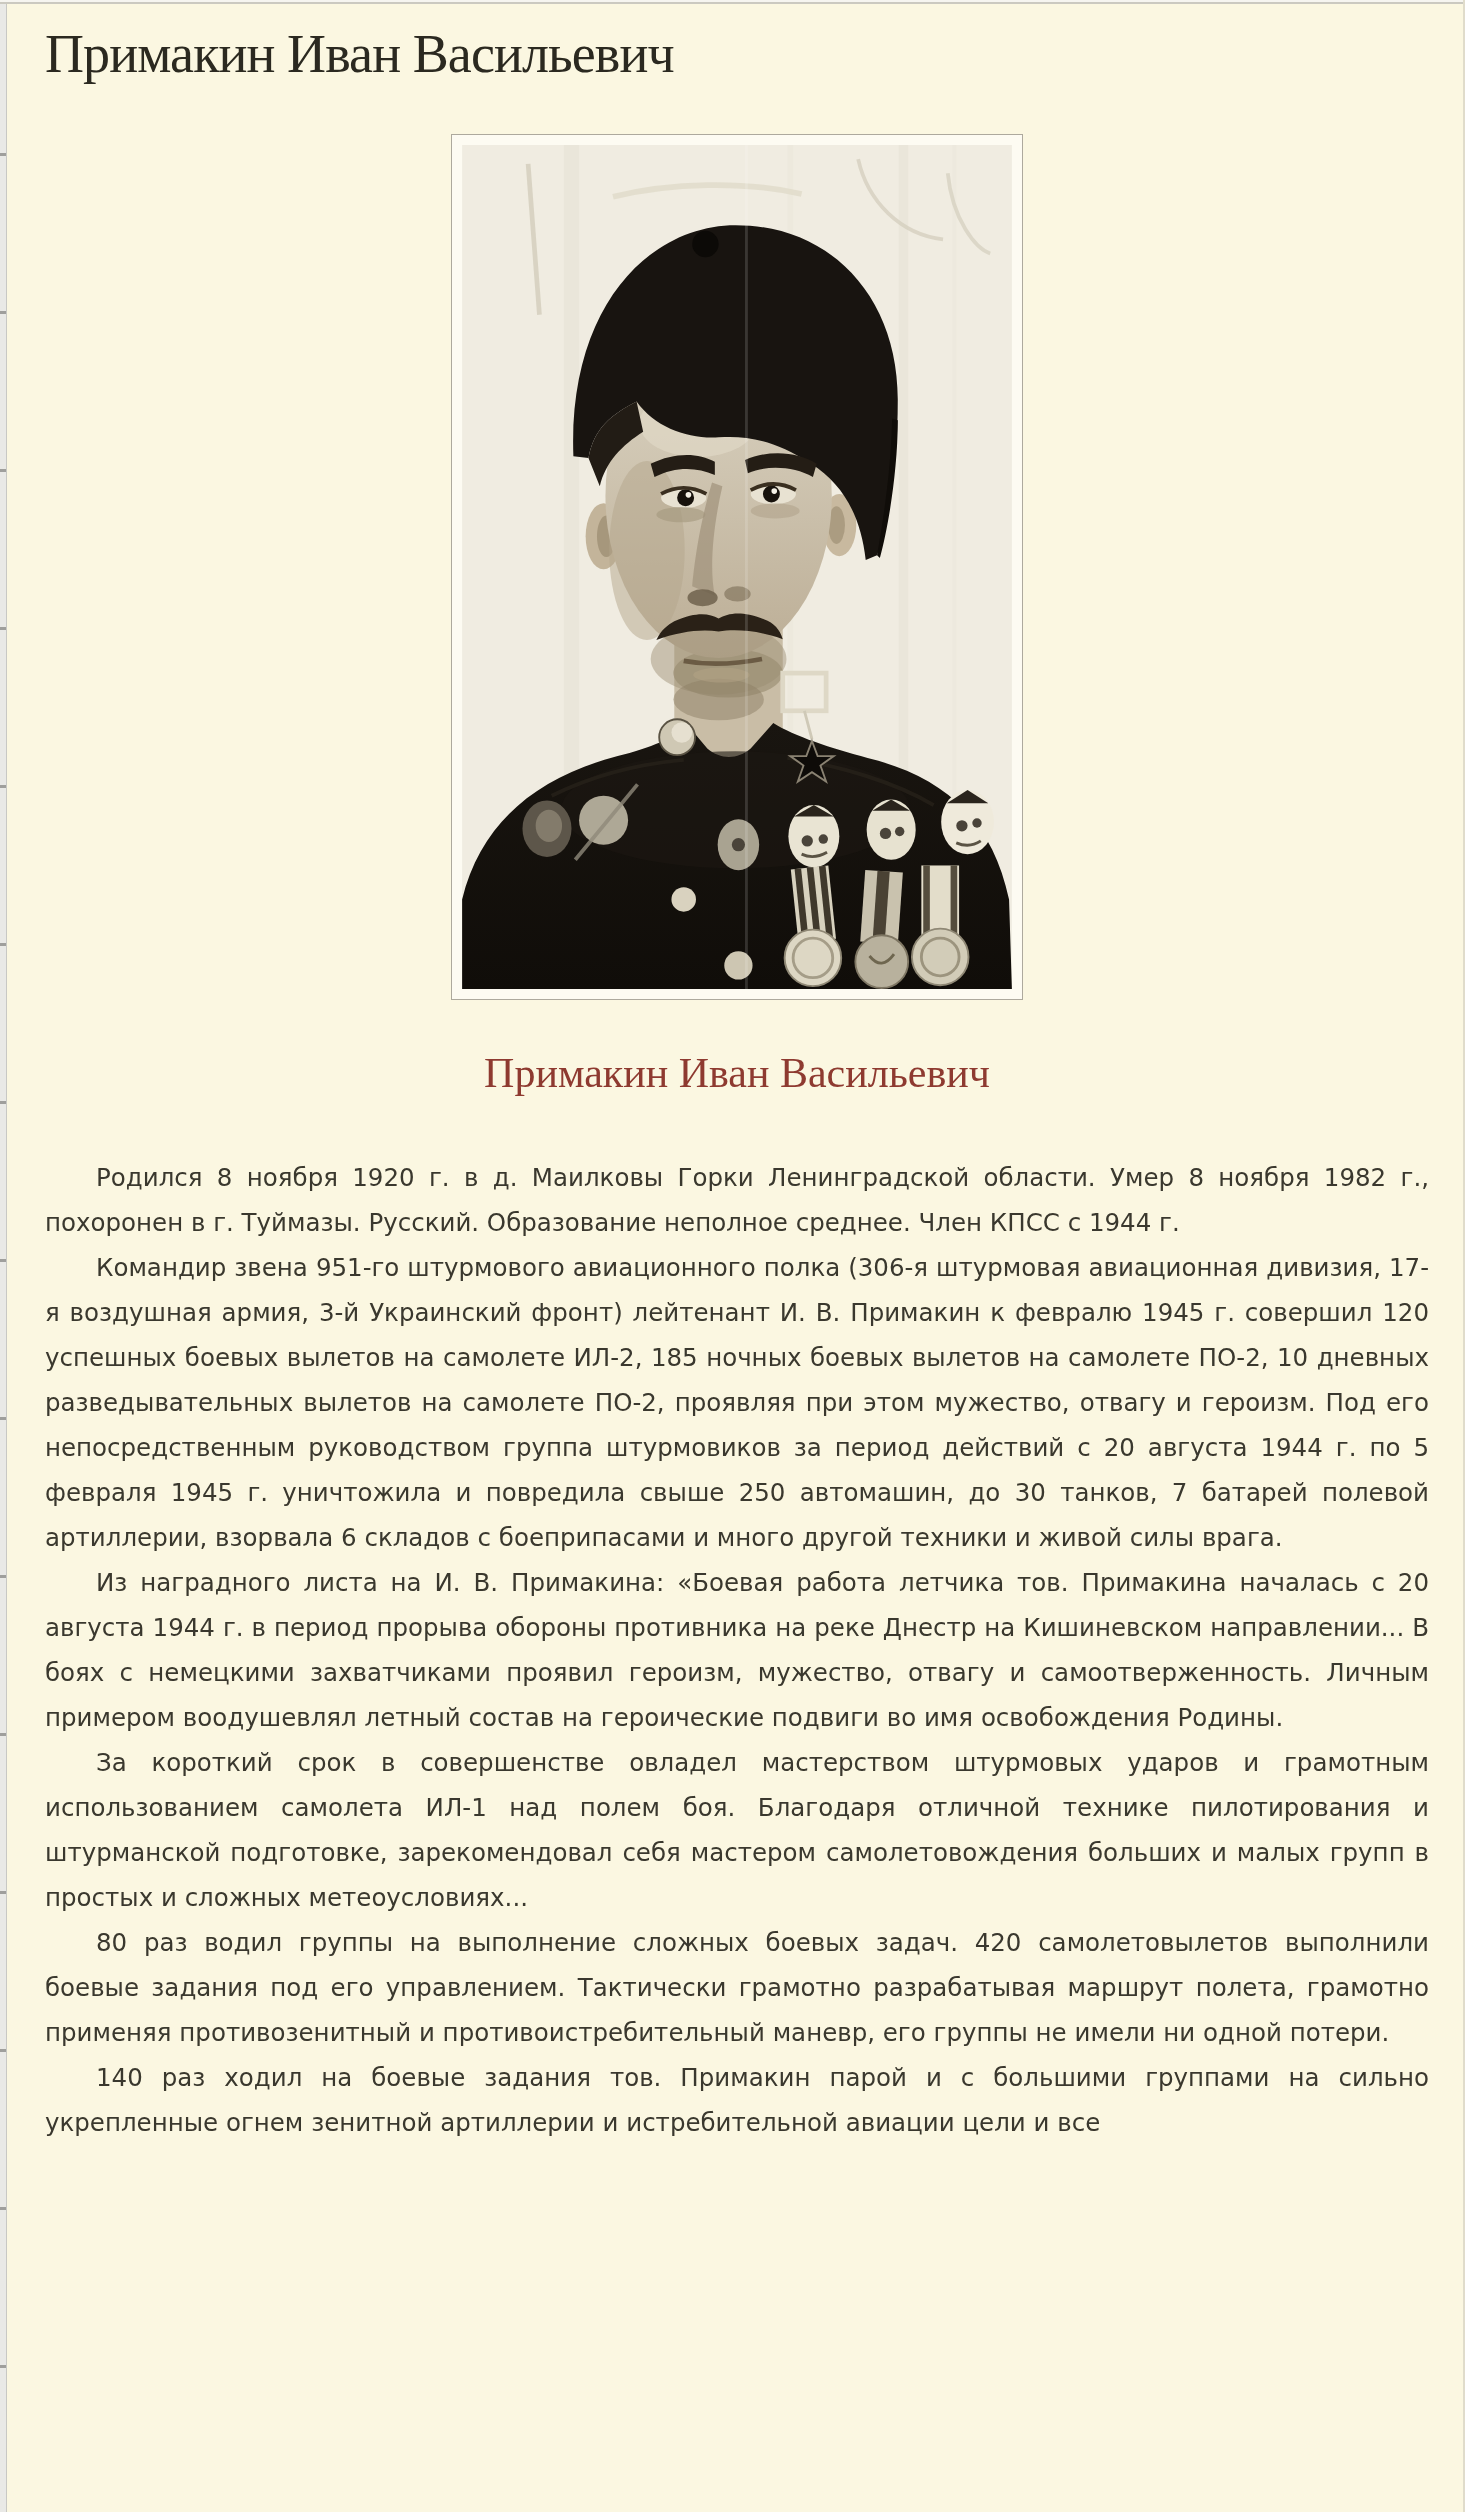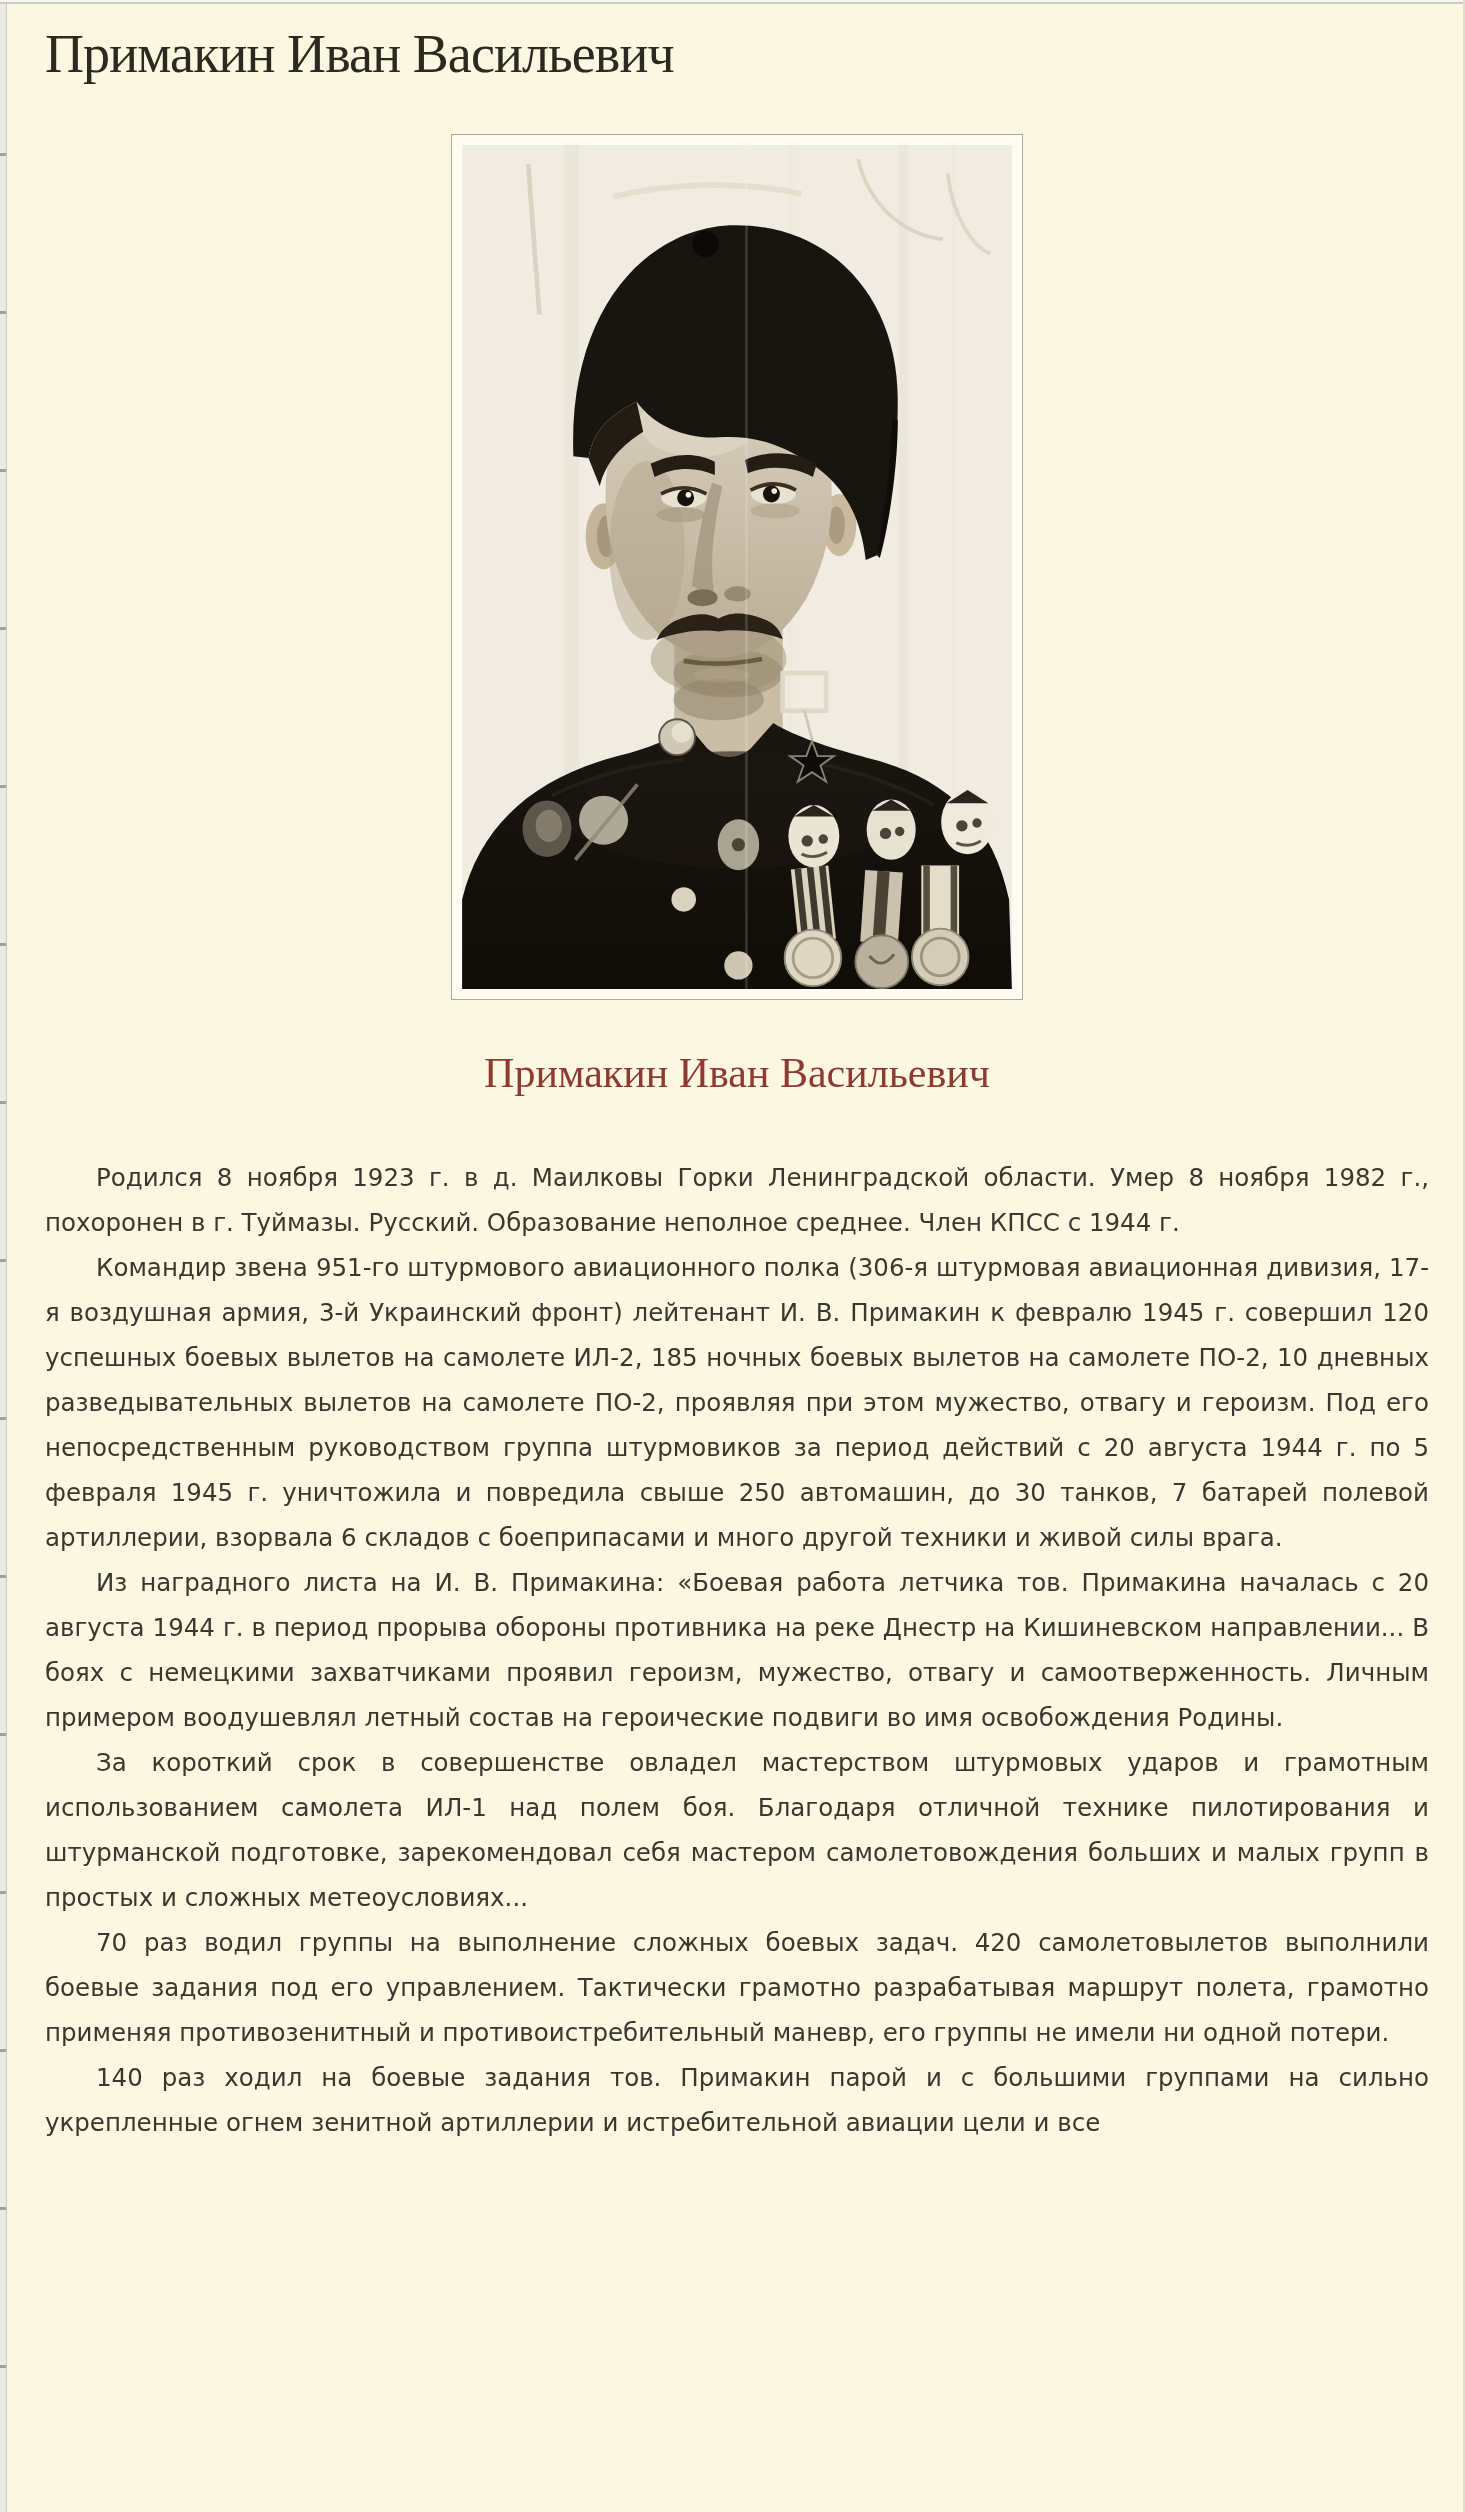--- a/index.html
+++ b/index.html
@@ -211,22 +211,22 @@
       <circle cx="507" cy="861" r="30" fill="#d2ccb8" stroke="#8f8875" stroke-width="2"></circle>
       <circle cx="507" cy="861" r="20" fill="none" stroke="#9c947e" stroke-width="3"></circle>
 
       <rect x="300" y="0" width="3" height="895" fill="#ffffff" opacity="0.15"></rect>
     </svg>
   </div>
 
   <h2 class="person-name">Примакин Иван Васильевич</h2>
 
   <div class="bio">
-    <p>Родился 8 ноября 1923 г. в д. Маилковы Горки Ленинградской области. Умер 8 ноября 1982 г., похоронен в г. Туймазы. Русский. Образование неполное среднее. Член КПСС с 1944 г.</p>
+    <p>Родился 8 ноября 1920 г. в д. Маилковы Горки Ленинградской области. Умер 8 ноября 1982 г., похоронен в г. Туймазы. Русский. Образование неполное среднее. Член КПСС с 1944 г.</p>
     <p>Командир звена 951-го штурмового авиационного полка (306-я штурмовая авиационная дивизия, 17-я воздушная армия, 3-й Украинский фронт) лейтенант И. В. Примакин к февралю 1945 г. совершил 120 успешных боевых вылетов на самолете ИЛ-2, 185 ночных боевых вылетов на самолете ПО-2, 10 дневных разведывательных вылетов на самолете ПО-2, проявляя при этом мужество, отвагу и героизм. Под его непосредственным руководством группа штурмовиков за период действий с 20 августа 1944 г. по 5 февраля 1945 г. уничтожила и повредила свыше 250 автомашин, до 30 танков, 7 батарей полевой артиллерии, взорвала 6 складов с боеприпасами и много другой техники и живой силы врага.</p>
     <p>Из наградного листа на И. В. Примакина: «Боевая работа летчика тов. Примакина началась с 20 августа 1944 г. в период прорыва обороны противника на реке Днестр на Кишиневском направлении... В боях с немецкими захватчиками проявил героизм, мужество, отвагу и самоотверженность. Личным примером воодушевлял летный состав на героические подвиги во имя освобождения Родины.</p>
     <p>За короткий срок в совершенстве овладел мастерством штурмовых ударов и грамотным использованием самолета ИЛ-1 над полем боя. Благодаря отличной технике пилотирования и штурманской подготовке, зарекомендовал себя мастером самолетовождения больших и малых групп в простых и сложных метеоусловиях...</p>
-    <p>70 раз водил группы на выполнение сложных боевых задач. 420 самолетовылетов выполнили боевые задания под его управлением. Тактически грамотно разрабатывая маршрут полета, грамотно применяя противозенитный и противоистребительный маневр, его группы не имели ни одной потери.</p>
+    <p>80 раз водил группы на выполнение сложных боевых задач. 420 самолетовылетов выполнили боевые задания под его управлением. Тактически грамотно разрабатывая маршрут полета, грамотно применяя противозенитный и противоистребительный маневр, его группы не имели ни одной потери.</p>
     <p>140 раз ходил на боевые задания тов. Примакин парой и с большими группами на сильно укрепленные огнем зенитной артиллерии и истребительной авиации цели и все</p>
   </div>
 
 </div>
 
 
 </body></html>

